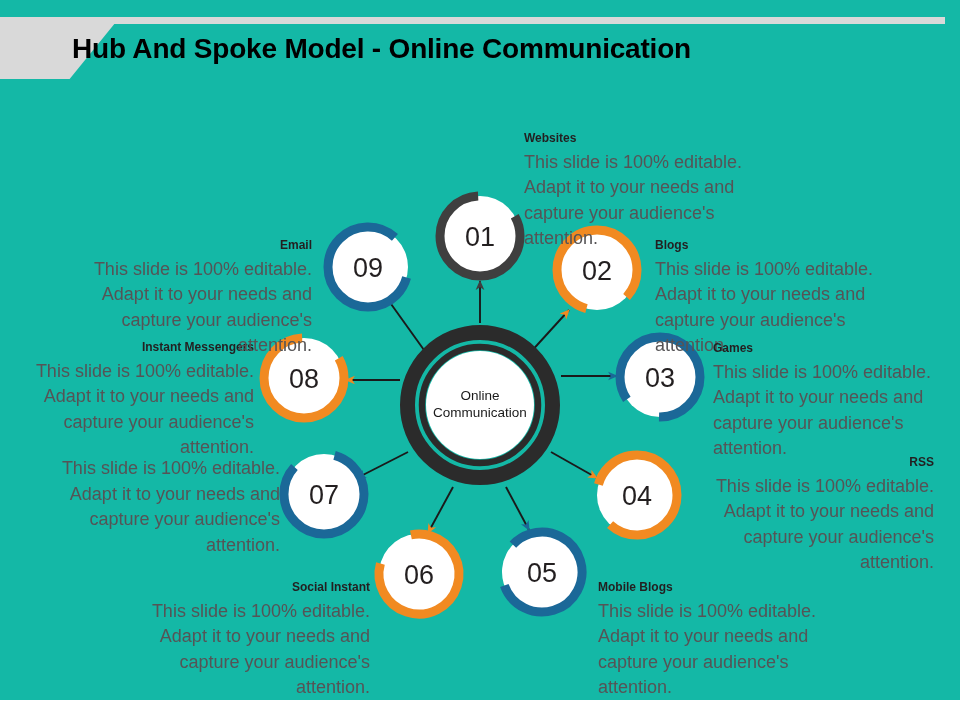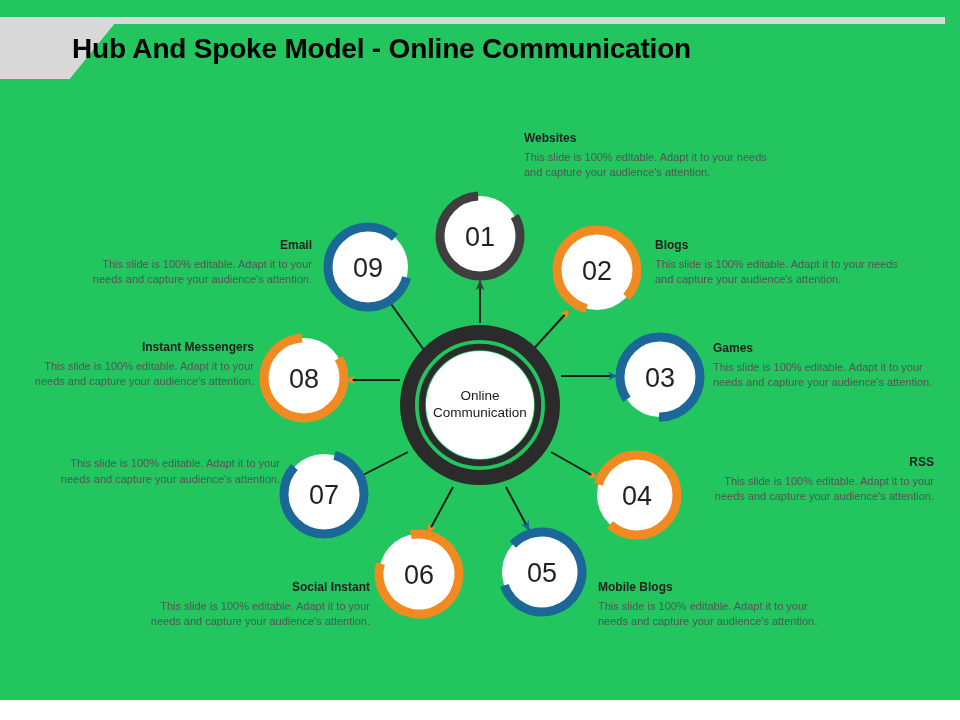--- a/index.html
+++ b/index.html
@@ -3,21 +3,21 @@
 <meta charset="utf-8">
 <style>
   html,body{margin:0;padding:0;}
   body{
     width:960px;height:720px;
     background:#ffffff;
     font-family:"Liberation Sans", sans-serif;
     overflow:hidden;
     position:relative;
   }
-  #slide{position:relative;width:960px;height:700px;background:#22c55e;overflow:hidden;}
+  #slide{position:relative;width:960px;height:700px;background:#14b8a6;overflow:hidden;}
 
   
   .hdr-bar{
     position:absolute;left:37px;top:17px;width:908px;height:7px;
     background:#d9d9d9;
   }
   .hdr-shape{
     position:absolute;left:0;top:17px;width:120px;height:62px;
     background:#d9d9d9;
     clip-path:polygon(0 0,100% 0,58% 100%,0 100%);
@@ -40,21 +40,21 @@
     font-size:13.5px;fill:#1a1a1a;
   }
 
   
   .tblock{position:absolute;}
   .tblock .hd{
     font-size:12px;font-weight:bold;color:#231f20;
     margin:0 0 4px 0;line-height:1.15;white-space:nowrap;
   }
   .tblock .bd{
-    font-size:11px;color:#555456;line-height:1.42;margin:0;
+    font-size:18px;color:#555456;line-height:1.42;margin:0;
   }
   .tblock.right-align{text-align:right;}
   .tblock.left-align{text-align:left;}
 </style>
 </head>
 <body>
 
 <div id="slide">
 
   <div class="hdr-bar"></div>

